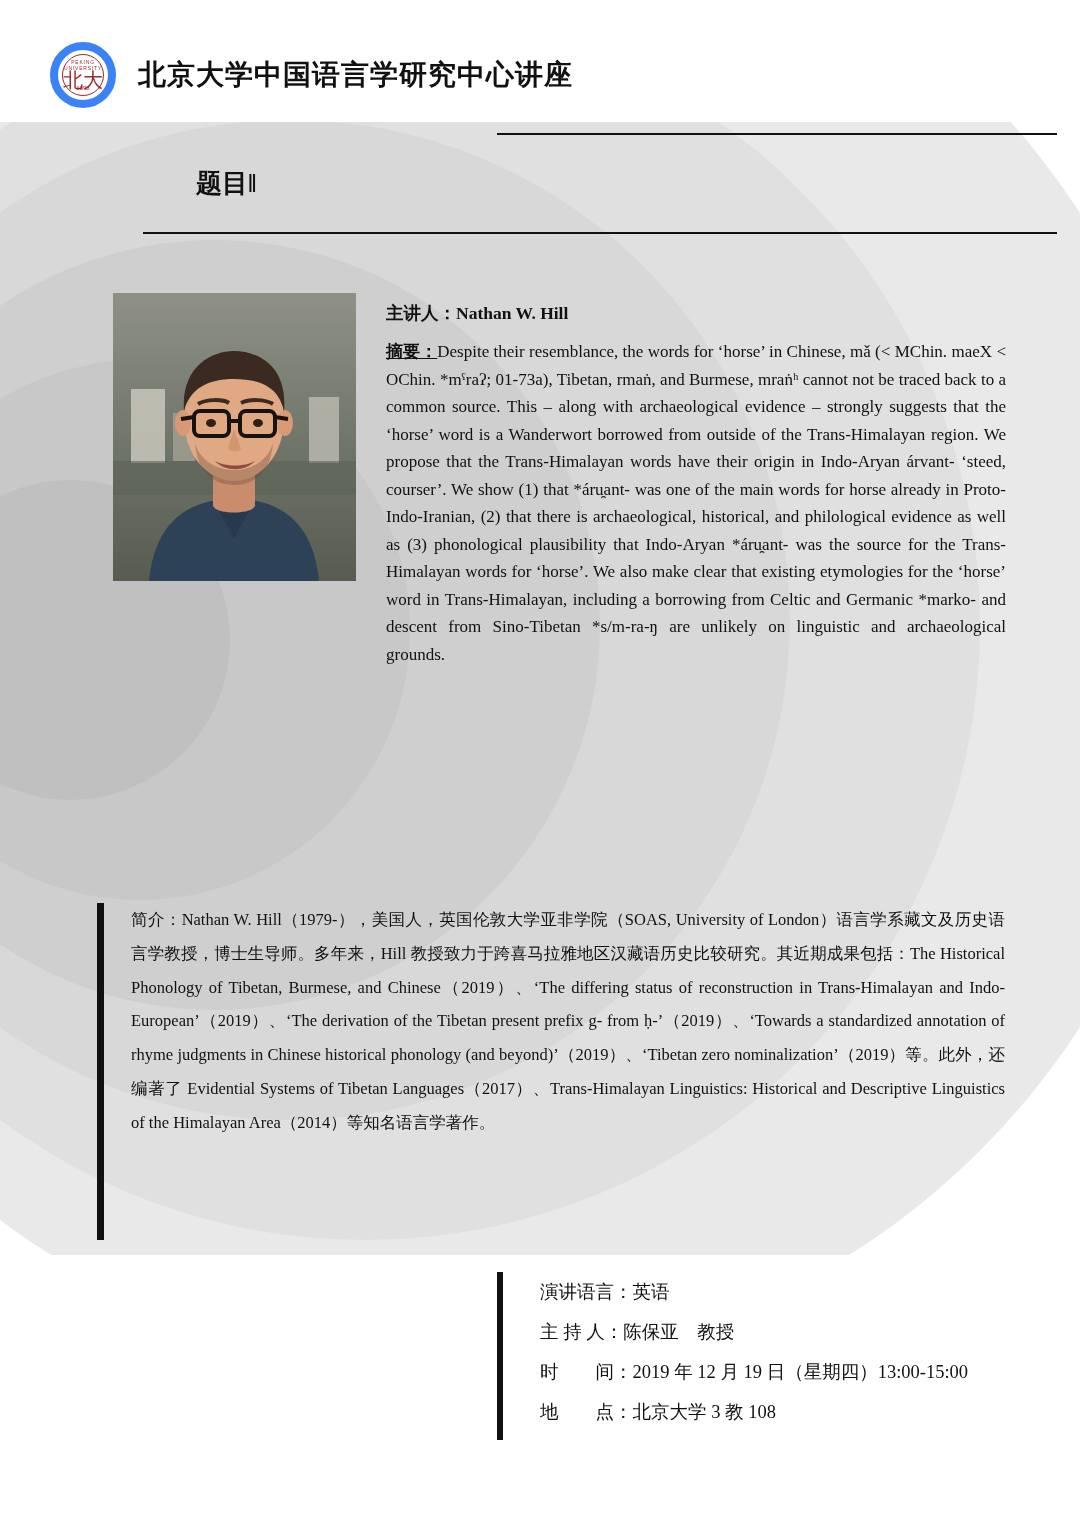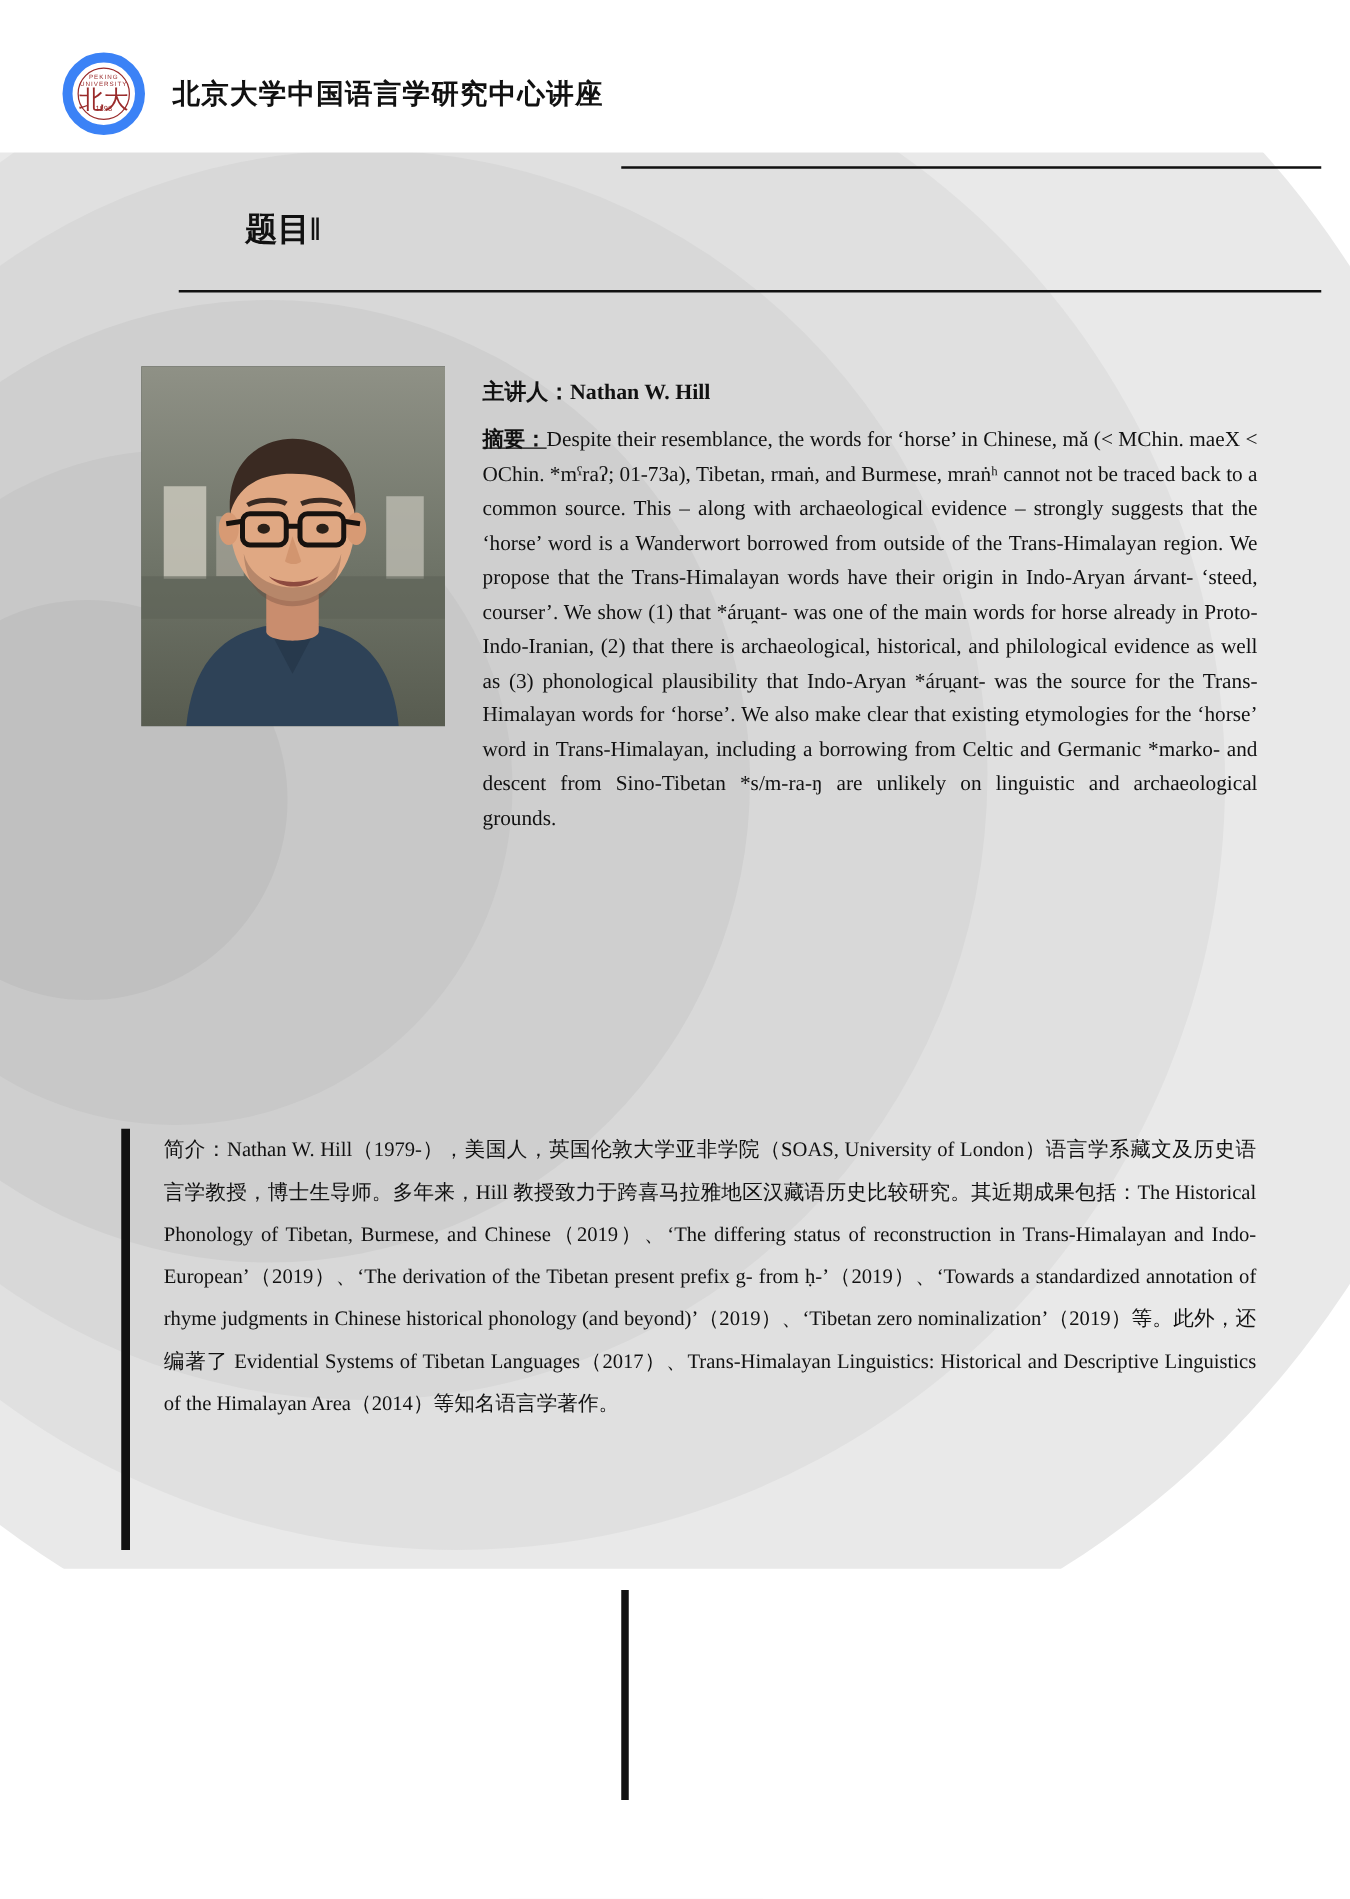--- a/index.html
+++ b/index.html
@@ -115,21 +115,21 @@
     position: absolute;
     bottom: 9px;
     left: 0;
     width: 100%;
     text-align: center;
     font-size: 6px;
     color: #9a2b2b;
     font-family: "Liberation Sans", sans-serif;
   }
   .header-title {
-    font-size: 22px;
+    font-size: 28px;
     font-weight: bold;
     color: #111;
     letter-spacing: 1px;
     font-family: "Liberation Serif", serif;
   }
 
   
   .title-rule-top {
     position: absolute;
     left: 497px;
@@ -327,15 +327,21 @@
 
     <div class="abstract-col">
       <div class="speaker-line"><span>主讲人：</span><span>Nathan W. Hill</span></div>
       <div class="abstract"><span class="lbl">摘要：</span><span>Despite their resemblance, the words for ‘horse’ in Chinese, mǎ (&lt; MChin. maeX &lt; OChin. *mˤraʔ; 01-73a), Tibetan, rmaṅ, and Burmese, mraṅʰ cannot not be traced back to a common source. This – along with archaeological evidence – strongly suggests that the ‘horse’ word is a Wanderwort borrowed from outside of the Trans-Himalayan region. We propose that the Trans-Himalayan words have their origin in Indo-Aryan árvant- ‘steed, courser’. We show (1) that *áru̯ant- was one of the main words for horse already in Proto-Indo-Iranian, (2) that there is archaeological, historical, and philological evidence as well as (3) phonological plausibility that Indo-Aryan *áru̯ant- was the source for the Trans-Himalayan words for ‘horse’. We also make clear that existing etymologies for the ‘horse’ word in Trans-Himalayan, including a borrowing from Celtic and Germanic *marko- and descent from Sino-Tibetan *s/m-ra-ŋ are unlikely on linguistic and archaeological grounds.</span></div>
     </div>
 
     <div class="bio-bar"></div>
     <div class="bio"><span class="lbl">简介：</span><span>Nathan W. Hill（1979-），美国人，英国伦敦大学亚非学院（SOAS, University of London）语言学系藏文及历史语言学教授，博士生导师。多年来，Hill 教授致力于跨喜马拉雅地区汉藏语历史比较研究。其近期成果包括：The Historical Phonology of Tibetan, Burmese, and Chinese（2019）、‘The differing status of reconstruction in Trans-Himalayan and Indo-European’（2019）、‘The derivation of the Tibetan present prefix g- from ḥ-’（2019）、‘Towards a standardized annotation of rhyme judgments in Chinese historical phonology (and beyond)’（2019）、‘Tibetan zero nominalization’（2019）等。此外，还编著了 Evidential Systems of Tibetan Languages（2017）、Trans-Himalayan Linguistics: Historical and Descriptive Linguistics of the Himalayan Area（2014）等知名语言学著作。</span></div>
 
     <div class="info-bar"></div>
+    <div class="info">
+      <div>演讲语言：英语</div>
+      <div>主 持 人：陈保亚　教授</div>
+      <div>时　　间：2019 年 12 月 19 日（星期四）13:00-15:00</div>
+      <div>地　　点：北京大学 3 教 108</div>
+    </div>
 
   </div>
 </div>
 
 </body></html>

